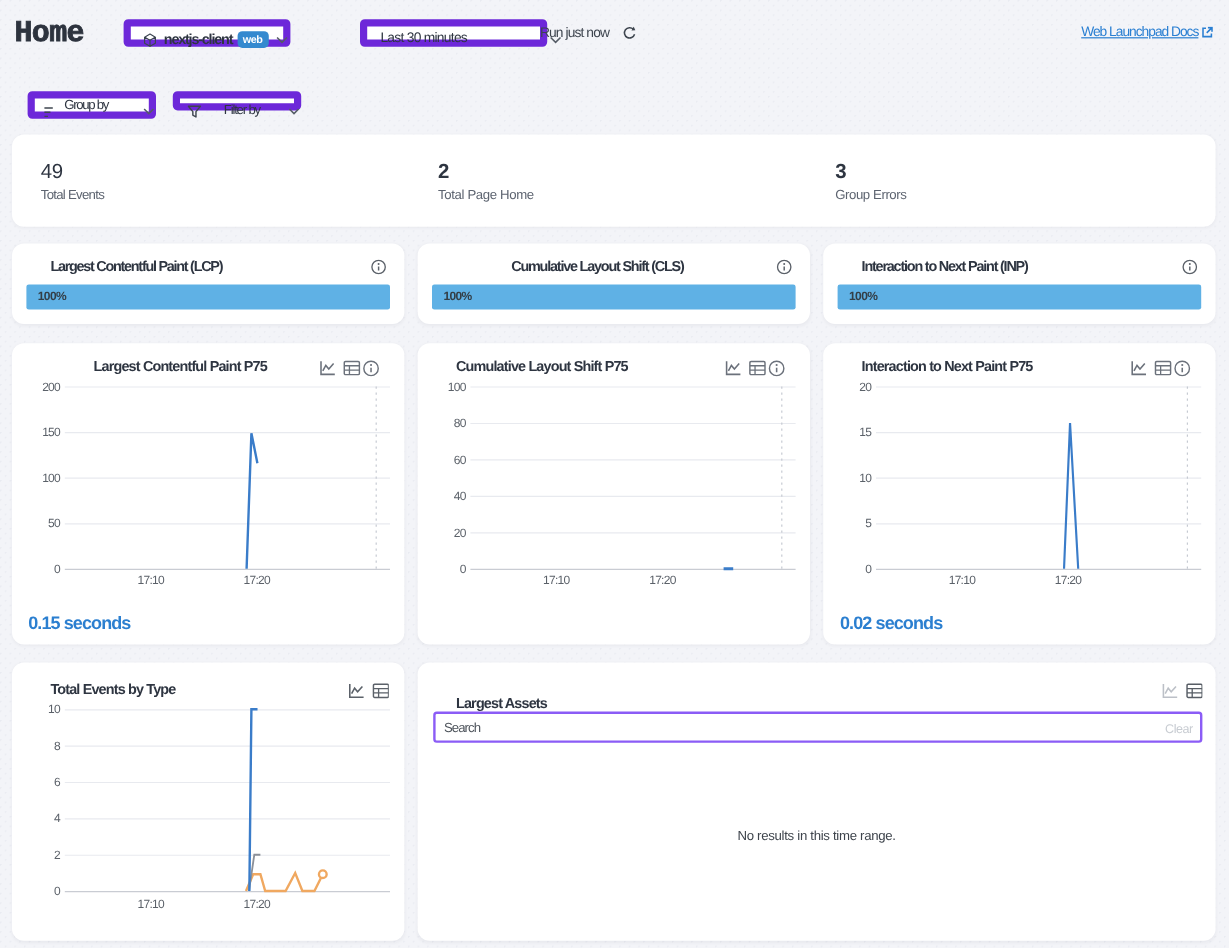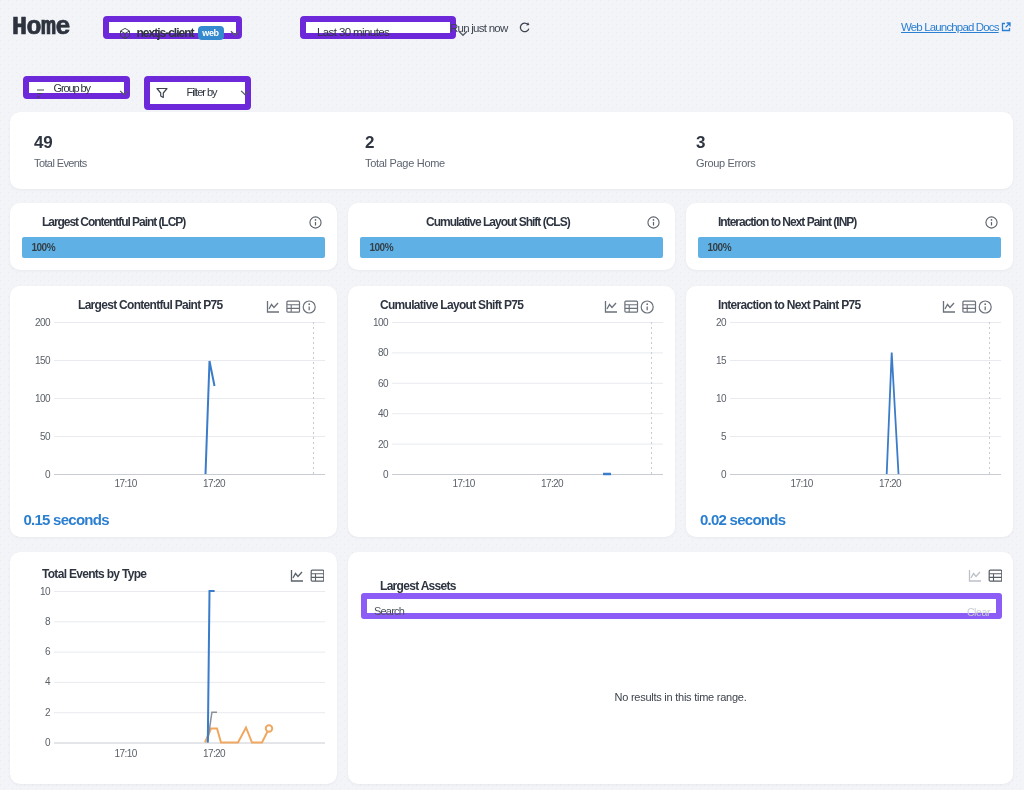--- a/index.html
+++ b/index.html
@@ -57,32 +57,32 @@
 
 <div class="ctrl" style="left:23px; top:76px; width:107px; height:23px;">
   <svg class="abs" style="left:7px; top:7px;" width="9" height="9" viewBox="0 0 9 9">
       <path d="M1 1 H8 M1 4.5 H6 M1 8 H4" stroke="#3e454f" stroke-width="1.2"></path>
     </svg>
   <span class="abs" style="left:24.5px; top:0; font-size:11px; letter-spacing:-1.1px; color:#2e3541;">Group by</span>
   <svg class="abs" style="left:90px; top:8px;" width="10" height="6" viewBox="0 0 11 7">
       <path d="M1 1 L5.5 5.5 L10 1" fill="none" stroke="#555c66" stroke-width="1.5"></path>
     </svg>
 </div>
-<div class="ctrl" style="left:144px; top:76px; width:107px; height:34px;text-align:right;">
+<div class="ctrl" style="left:144px; top:76px; width:107px; height:16px;text-align:right;">
   <svg class="abs" style="left:6px; top:5px;" width="12" height="12" viewBox="0 0 12 12">
       <path d="M1 1.5 H11 L7.3 6 V10.5 L4.7 9 V6 Z" fill="none" stroke="#3e454f" stroke-width="1.2" stroke-linejoin="round"></path>
     </svg>
   <span class="abs" style="left:36.5px; top:4px; font-size:11px; letter-spacing:-1.0px; color:#2e3541;">Filter by</span>
   <svg class="abs" style="left:90px; top:8px;" width="10" height="6" viewBox="0 0 11 7">
       <path d="M1 1 L5.5 5.5 L10 1" fill="none" stroke="#555c66" stroke-width="1.5"></path>
     </svg>
 </div>
 
 <div class="card" style="left:10px; top:112px; width:1003px; height:77px;"></div>
-<div class="abs" style="left:34px; top:133px; font-size:17px; font-weight:bold; letter-spacing:-0.3px; color:#2e3541;">49</div>
+<div class="abs" style="left:34px; top:133px; font-size:17px; font-weight:normal; letter-spacing:-0.3px; color:#2e3541;">49</div>
 <div class="abs" style="left:34px; top:157px; font-size:11px; letter-spacing:-0.6px; color:#5d6470;">Total Events</div>
 <div class="abs" style="left:365px; top:133px; font-size:17px; font-weight:bold; color:#2e3541;">2</div>
 <div class="abs" style="left:365px; top:157px; font-size:11px; letter-spacing:-0.3px; color:#5d6470;">Total Page Home</div>
 <div class="abs" style="left:696px; top:133px; font-size:17px; font-weight:bold; color:#2e3541;">3</div>
 <div class="abs" style="left:696px; top:157px; font-size:11px; letter-spacing:-0.35px; color:#5d6470;">Group Errors</div>
 
 <div class="card" style="left:10px; top:203px; width:327px; height:67px;"></div>
 <div class="card" style="left:348px; top:203px; width:327px; height:67px;"></div>
 <div class="card" style="left:686px; top:203px; width:327px; height:67px;"></div>
 
@@ -275,17 +275,17 @@
   <text class="axlabel" x="40" y="163.7" text-anchor="end">2</text>
   <text class="axlabel" x="40" y="194" text-anchor="end">0</text>
   <text class="axlabel" x="115.6" y="204.5" text-anchor="middle">17:10</text>
   <text class="axlabel" x="204" y="204.5" text-anchor="middle">17:20</text>
   <path d="M195 190.5 L201 176.5 L207 176.5 L211 190.5 L228 190.5 L236 175.5 L242 190.5 L252 190.5 L259 176.5" fill="none" stroke="#f0a860" stroke-width="2"></path>
   <path d="M197.5 190.5 L201.9 160.3 L207 160.3" fill="none" stroke="#8b9099" stroke-width="1.5"></path>
   <path d="M197.8 190.5 L199.5 39 L204.6 39" fill="none" stroke="#3a7cc9" stroke-width="2"></path>
   <circle cx="259" cy="176.5" r="3.2" fill="#fff" stroke="#f0a860" stroke-width="2"></circle>
 </svg>
 
-<div class="abs" style="left:361px; top:593px; width:641px; height:26px; background:#fff; border:6px solid #8b5cf6; border-radius:3px;">
+<div class="abs" style="left:361px; top:593px; width:641px; height:26px; background:#fff; border:2px solid #8b5cf6; border-radius:3px;">
   <span style="position:absolute; left:7px; top:6px; font-size:11px; letter-spacing:-0.8px; color:#4d535b;">Search</span>
   <span style="position:absolute; right:6px; top:7px; font-size:10.5px; letter-spacing:-0.4px; color:#c8ccd2;">Clear</span>
 </div>
 <div class="abs" style="left:348px; top:691px; width:665px; text-align:center; font-size:11px; letter-spacing:-0.25px; color:#3e444c;">No results in this time range.</div>
 
 </body></html>

